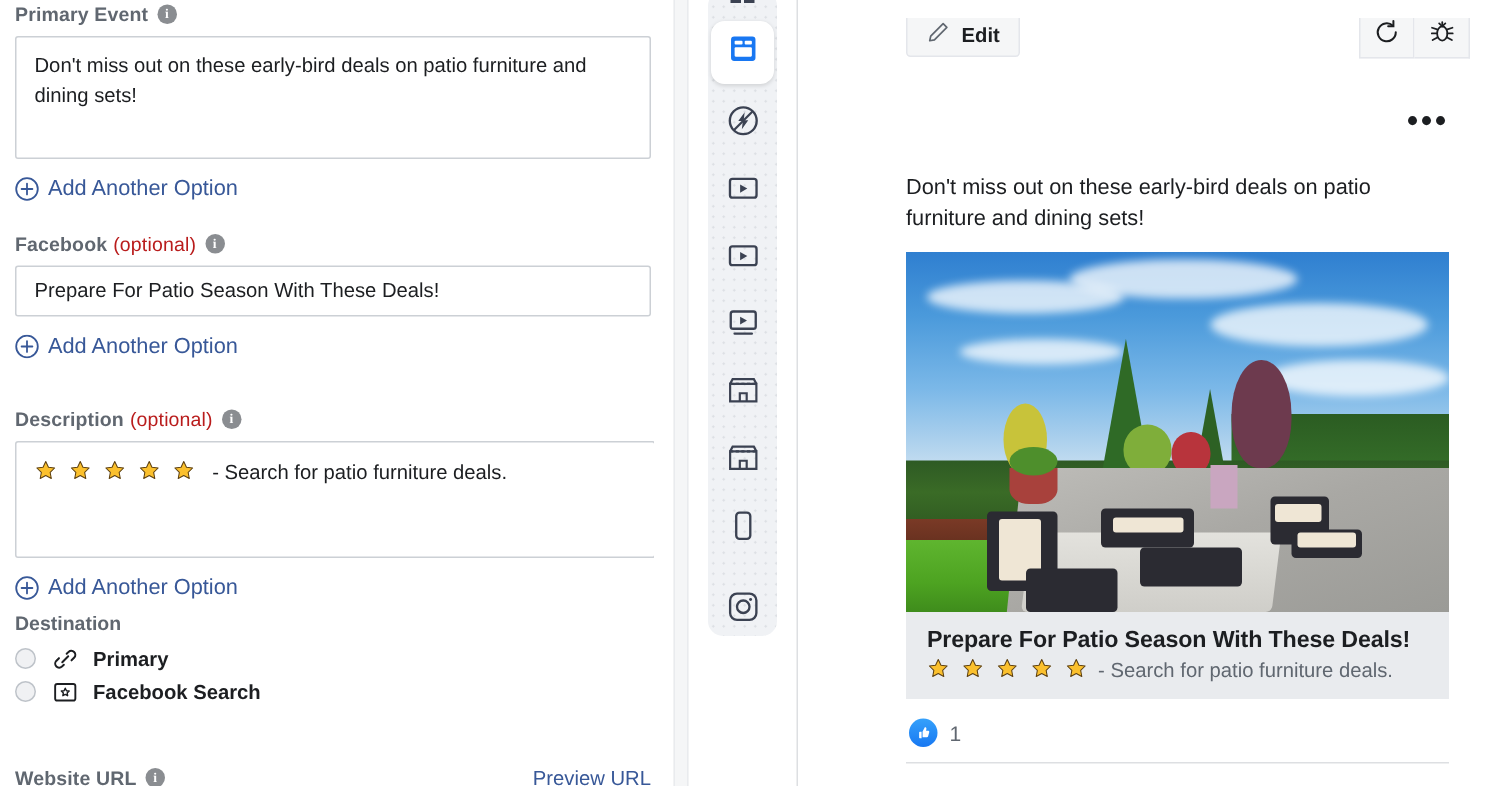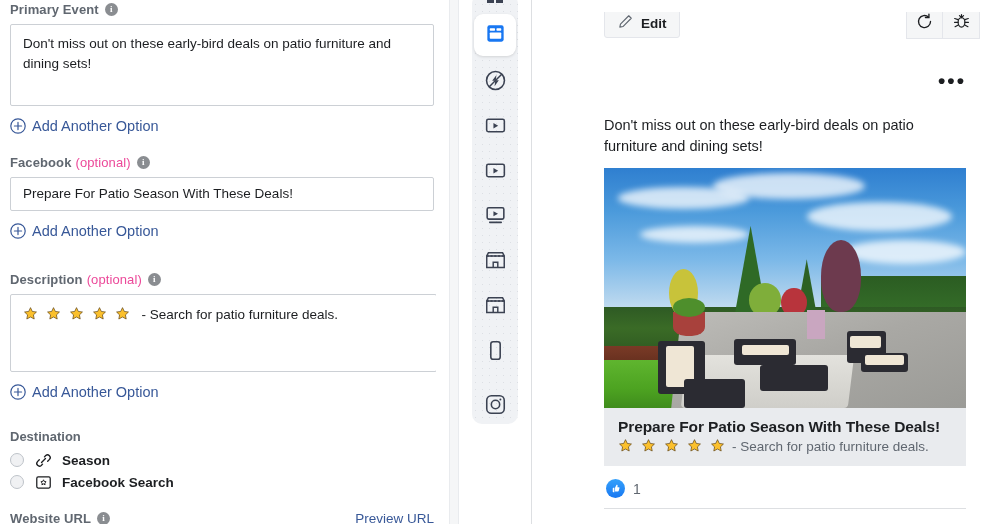--- a/index.html
+++ b/index.html
@@ -19,21 +19,21 @@
     position: absolute; left: 0; top: 0; width: 436px; height: 524px;
     background: #ffffff; overflow: hidden;
     padding: 0 10px;
   }
   .field-label {
     font-size: 13px; font-weight: bold; color: #606770;
     display: flex; align-items: center; gap: 4px;
     margin: 0; padding: 0;
     letter-spacing: .1px;
   }
-  .field-label .optional { font-weight: normal; color: #ec4899; }
+  .field-label .optional { font-weight: normal; color: #b91c1c; }
   .info-icon {
     display: inline-block; width: 13px; height: 13px; border-radius: 50%;
     background: #8a8d91; color:#fff; font-size: 9px; font-weight: bold;
     line-height: 13px; text-align: center; font-family: "Liberation Serif", serif;
     margin-left: 2px; flex: none;
   }
   .text-box {
     border: 1px solid #ccd0d5; border-radius: 2px; background:#fff;
     font-size: 13.5px; color: #1c1e21; line-height: 1.45;
     padding: 9px 12px;
@@ -259,32 +259,32 @@
         <span class="plus-circle">
           <svg width="16" height="16" viewBox="0 0 16 16">
               <circle cx="8" cy="8" r="7.2" fill="none" stroke="#385898" stroke-width="1.2"></circle>
               <path d="M8 4.4v7.2M4.4 8h7.2" stroke="#385898" stroke-width="1.2" stroke-linecap="round"></path>
             </svg>
         </span>
         <span>Add Another Option</span>
       </div>
     </div>
 
-    <div style="position:absolute; left:10px; top:429px; width:424px;">
+    <div style="position:absolute; left:10px; top:408px; width:424px;">
       <div class="dest-title">Destination</div>
       <div class="radio-row">
         <span class="radio"></span>
         <span class="dest-icon">
           <svg width="19" height="19" viewBox="0 0 24 24" fill="none" stroke="#1c1e21" stroke-width="1.7" stroke-linecap="round">
               <path d="M9.5 14.5l5-5"></path>
               <path d="M13.2 7.4l1.6-1.6a3.4 3.4 0 0 1 4.8 4.8l-2.3 2.3"></path>
               <path d="M10.8 16.6l-1.6 1.6a3.4 3.4 0 0 1-4.8-4.8l2.3-2.3"></path>
             </svg>
         </span>
-        <span class="dest-label">Season</span>
+        <span class="dest-label">Primary</span>
       </div>
       <div class="radio-row">
         <span class="radio"></span>
         <span class="dest-icon">
           <svg width="19" height="19" viewBox="0 0 24 24" fill="none" stroke="#1c1e21" stroke-width="1.6">
               <rect x="3.5" y="5" width="17" height="14" rx="1.8"></rect>
               <path d="M12 8.6l1 2.1 2.3.3-1.7 1.6.4 2.3-2-1.1-2 1.1.4-2.3-1.7-1.6 2.3-.3z" stroke-width="1.2" stroke-linejoin="round"></path>
             </svg>
         </span>
         <span class="dest-label">Facebook Search</span>

